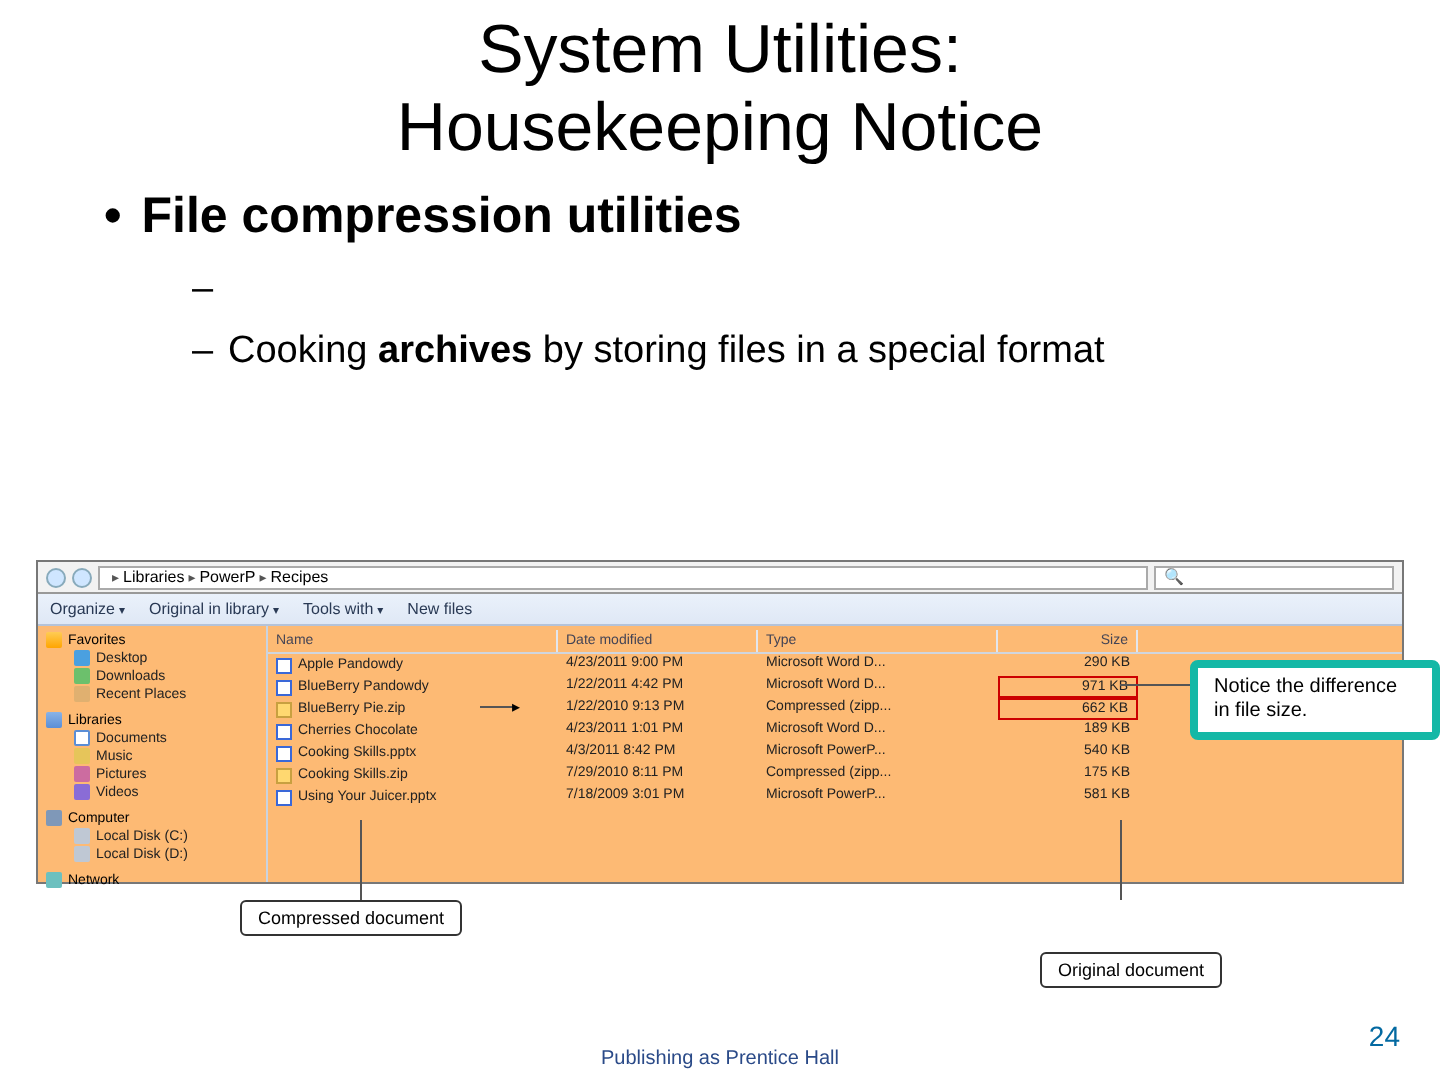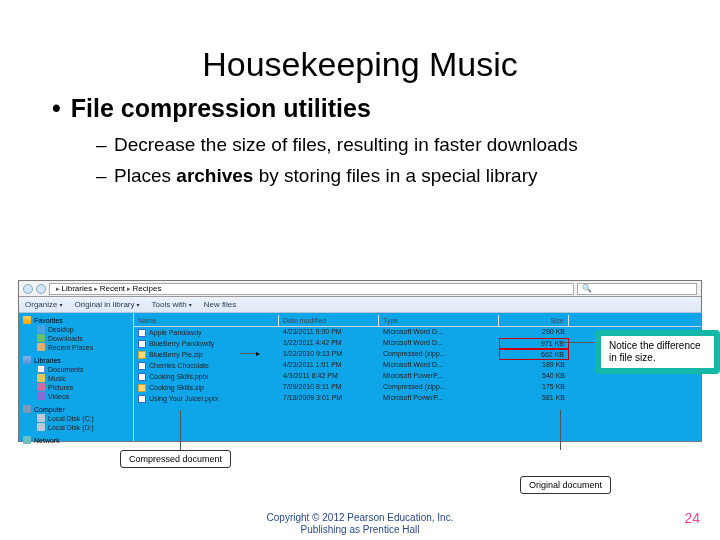--- a/index.html
+++ b/index.html
@@ -12,21 +12,21 @@
   .title { text-align: center; font-size: 34px; margin-top: 6px; line-height: 1.15; }
   .bullets { padding: 10px 20px 0 52px; }
   .b1 { font-size: 25px; font-weight: 700; margin-bottom: 10px; }
   .b1 .dot { margin-right: 10px; }
   .sub { padding-left: 44px; }
   .b2 { font-size: 19px; line-height: 1.3; margin-bottom: 6px; display: flex; }
   .b2 .dash { width: 18px; flex: 0 0 18px; }
 
   .filemgr {
     position: absolute; left: 18px; right: 18px; top: 280px;
-    border: 1px solid #777; background: #0ea5e9;
+    border: 1px solid #777; background: #fdba74;
     font-size: 8px; font-family: "Segoe UI", Tahoma, sans-serif;
   }
   .fm-path { display: flex; align-items: center; height: 16px; background: #f2f2f2;
              border-bottom: 1px solid #999; padding: 0 4px; gap: 3px; }
   .circ { width: 10px; height: 10px; border-radius: 50%; background: #cfe6ff;
           border: 1px solid #8ab; display: inline-block; }
   .pathbox { flex: 1; height: 12px; background: #fff; border: 1px solid #aaa;
              display: flex; align-items: center; padding: 0 4px; }
   .chev { color: #555; margin: 0 2px; font-size: 7px; }
   .searchbox { width: 120px; height: 12px; background: #fff; border: 1px solid #aaa;
@@ -62,69 +62,68 @@
   .row > div { padding: 1px 4px; white-space: nowrap; overflow: hidden; text-overflow: ellipsis; }
   .c-name { width: 145px; display: flex; align-items: center; gap: 3px; }
   .c-date { width: 100px; }
   .c-type { width: 120px; }
   .c-size { width: 70px; text-align: right; }
   .fic { width: 8px; height: 8px; display: inline-block; flex: 0 0 8px; }
   .f-doc { background: #fff; border: 1px solid #3a68d8; }
   .f-zip { background: #ffd870; border: 1px solid #c8a040; }
   .hlbox { border: 1.5px solid #c00; }
 
-  .callout { position: absolute; background: #fff; border: 6px solid #14b8a6;
+  .callout { position: absolute; background: #fff; border: 4px solid #14b8a6;
              border-radius: 4px; font-size: 10px; padding: 4px 8px;
              line-height: 1.2; max-width: 132px; }
   .leader { position: absolute; background: #555; height: 1px; }
   .leader-v { width: 1px; }
 
   .labelbox { position: absolute; background: #fff; border: 1px solid #333;
               border-radius: 3px; font-size: 9px; padding: 3px 8px; }
 
   .copyright { position: absolute; bottom: 4px; left: 0; right: 0;
                text-align: center; font-size: 10px; color: #2a4a88; line-height: 1.2; }
   .slidenum { position: absolute; bottom: 14px; right: 20px;
-              font-size: 14px; color: #ec4899; }
+              font-size: 14px; color: #0369a1; }
 </style>
 </head>
 <body>
 
 <div class="title">
-  <br>
-  <span>Housekeeping Music</span>
+  <span>System Utilities:</span><br>
+  <span>Housekeeping Notice</span>
 </div>
 
 <div class="bullets">
   <div class="b1">
     <span class="dot">•</span><span>File compression utilities</span>
   </div>
   <div class="sub">
     <div class="b2">
       <span class="dash">–</span>
-      <span>Decrease the size of files, resulting in faster downloads</span>
     </div>
     <div class="b2">
       <span class="dash">–</span>
       <span>
-        <span>Places </span><b>archives</b><span> by storing files in a special library</span>
+        <span>Cooking </span><b>archives</b><span> by storing files in a special format</span>
       </span>
     </div>
   </div>
 </div>
 
 <div class="filemgr">
   <div class="fm-path">
     <span class="circ"></span>
     <span class="circ"></span>
     <div class="pathbox">
       <span class="chev">▸</span>
       <span>Libraries</span>
       <span class="chev">▸</span>
-      <span>Recent</span>
+      <span>PowerP</span>
       <span class="chev">▸</span>
       <span>Recipes</span>
     </div>
     <div class="searchbox">🔍</div>
   </div>
   <div class="fm-toolbar">
     <span class="tarrow">Organize</span>
     <span class="tarrow">Original in library</span>
     <span class="tarrow">Tools with</span>
     <span>New files</span>
@@ -279,16 +278,16 @@
 <div class="leader leader-v" style="top:410px; left:180px; height:40px;"></div>
 <div class="labelbox" style="top:450px; left:120px;">
   <span>Compressed document</span>
 </div>
 <div class="leader leader-v" style="top:410px; left:560px; height:40px;"></div>
 <div class="labelbox" style="top:476px; left:520px;">
   <span>Original document</span>
 </div>
 
 <div class="copyright">
-  <span>Copyright © 2012 Pearson Education, Inc.</span><br>
+  <br>
   <span>Publishing as Prentice Hall</span>
 </div>
 <div class="slidenum">24</div>
 
 </body></html>

